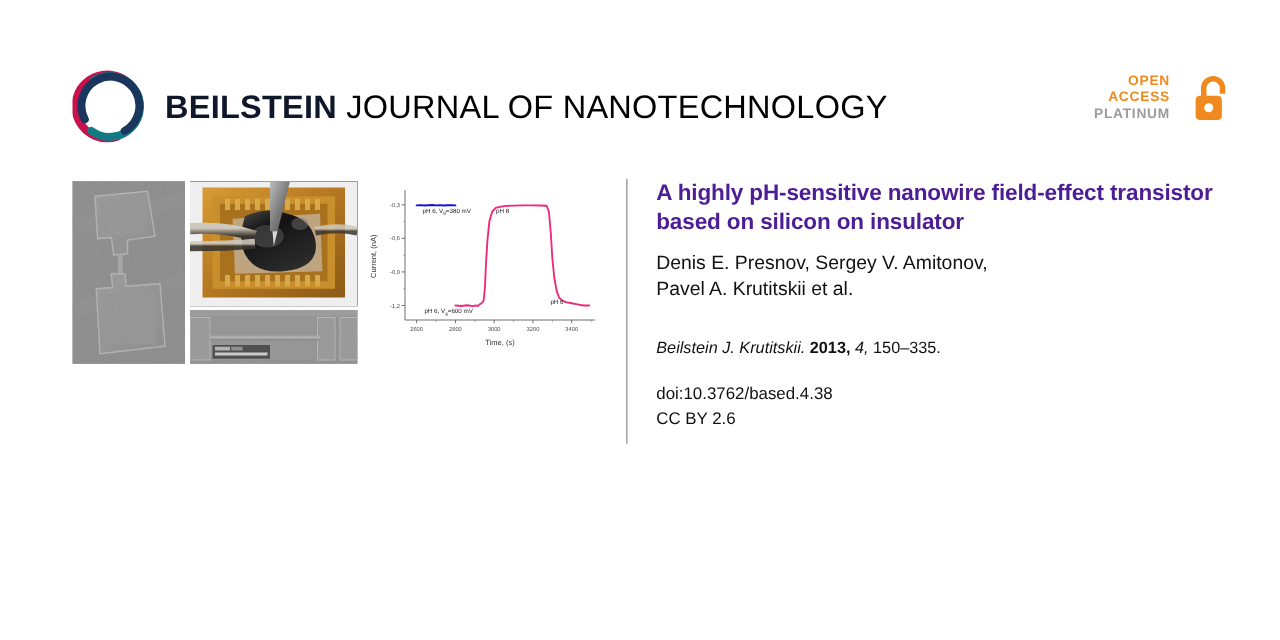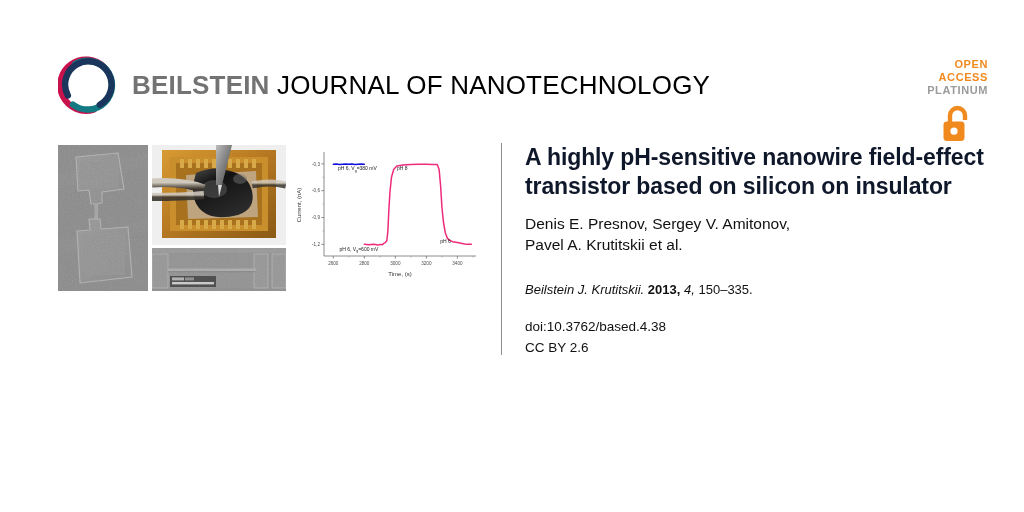--- a/index.html
+++ b/index.html
@@ -35,36 +35,35 @@
   }
   .wordmark {
     font-size: 26px;
     letter-spacing: 0.2px;
     white-space: nowrap;
     line-height: 1;
     color: #1b365d;
   }
   .wordmark .wm-bold {
     font-weight: bold;
-    color: #737373;
+    color: #0f172a;
     text-align: center;
   }
   .wordmark .wm-light {
     font-weight: normal;
     color: #000000;
   }
 
   
   .oa-badge {
     position: absolute;
     right: 36px; top: 58px;
     display: flex;
-    align-items: center;
-    gap: 6px;
-    flex-direction: column;
+    align-items: flex-end;
+    gap: 18px;
   }
   .oa-text {
     text-align: right;
     line-height: 1.18;
     font-size: 11px;
     font-weight: bold;
     letter-spacing: 0.6px;
   }
   .oa-open, .oa-access { color: #f08a1e; display: block; }
   .oa-platinum { color: #9b9b9b; display: block; }
@@ -110,23 +109,23 @@
     background: #8d8d8d;
   }
 
   
   .article-meta {
     position: absolute;
     left: 525px; top: 143px;
     width: 470px;
   }
   .article-title {
-    color: #0f172a;
+    color: #4c1d95;
     font-weight: bold;
-    font-size: 23px;
+    font-size: 18px;
     line-height: 1.26;
     margin: 0 0 12px 0;
     letter-spacing: -0.1px;
   }
   .article-authors {
     font-size: 15.5px;
     line-height: 1.36;
     color: #111111;
     margin: 0 0 26px 0;
     font-weight: normal;

